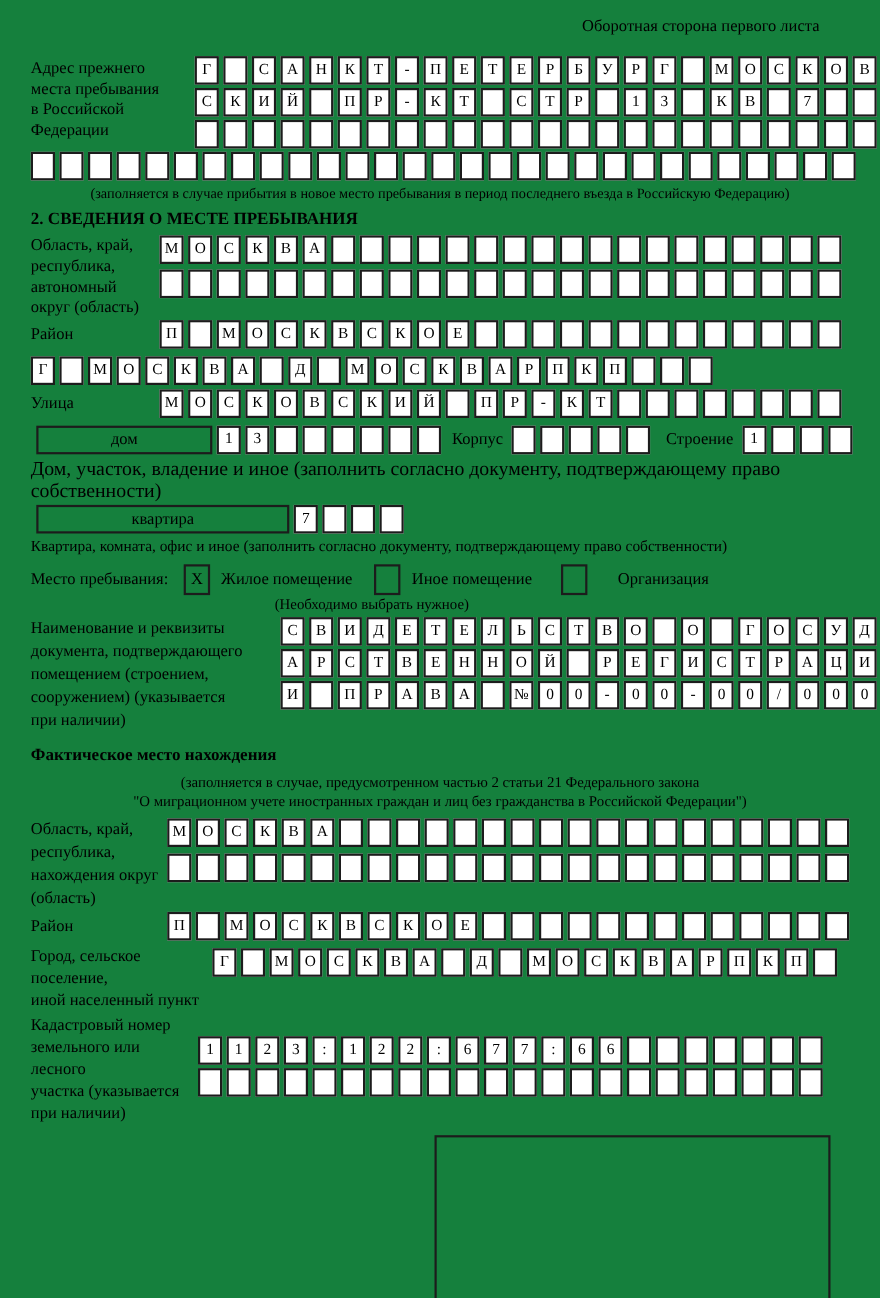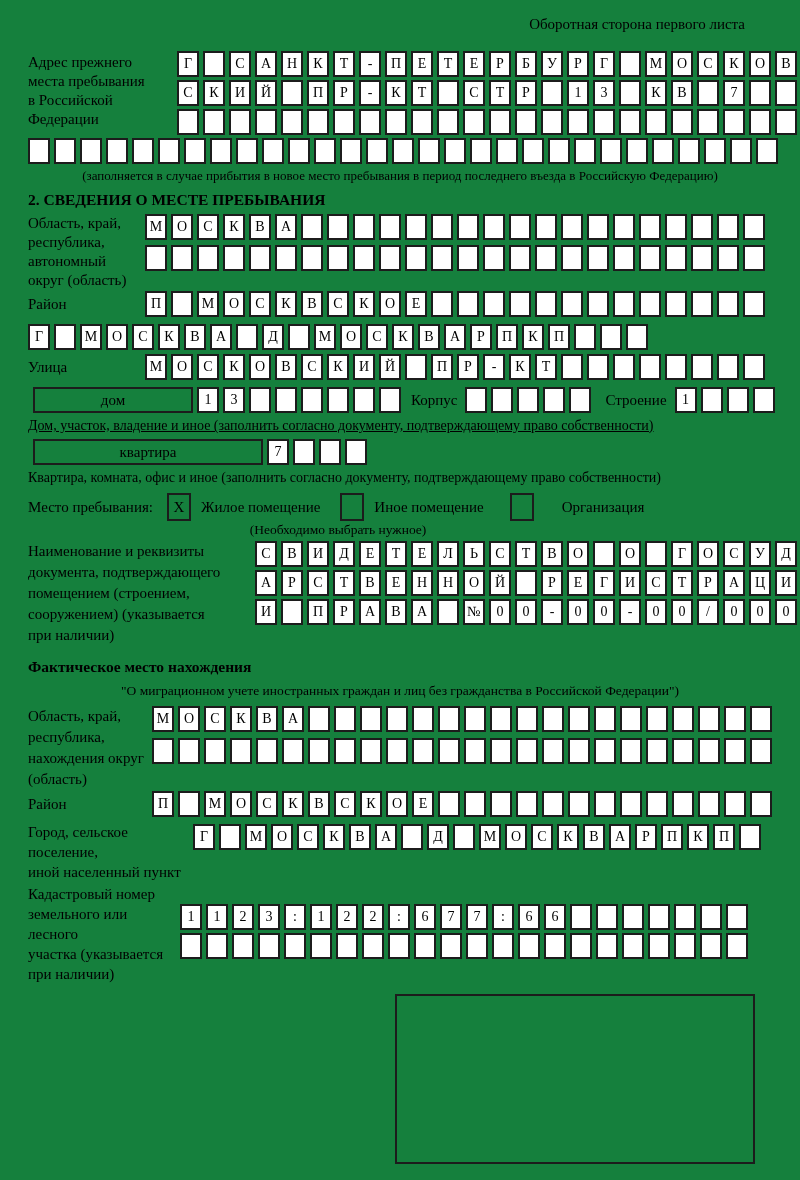--- a/index.html
+++ b/index.html
@@ -338,21 +338,21 @@
         <div class="cb"></div>
       </div>
     <div class="inline-lbl" style="margin:0 8px 0 14px;">Строение</div>
     <div class="boxrow">
         <div class="cb">1</div>
         <div class="cb"></div>
         <div class="cb"></div>
         <div class="cb"></div>
       </div>
   </div>
-  <div class="lbl" style="font-size:14px; line-height:20px;text-decoration:underline;">Дом, участок, владение и иное (заполнить согласно документу, подтверждающему право собственности)</div>
+  <div class="lbl" style="font-size:18px; line-height:20px;">Дом, участок, владение и иное (заполнить согласно документу, подтверждающему право собственности)</div>
 
   <div class="flex" style="margin-top:3px;">
     <div class="widebox" style="width:230px; margin-left:5px;">квартира</div>
     <div class="boxrow" style="margin-left:4px;">
         <div class="cb">7</div>
         <div class="cb"></div>
         <div class="cb"></div>
         <div class="cb"></div>
       </div>
   </div>
@@ -445,20 +445,21 @@
           <div class="cb">/</div>
           <div class="cb">0</div>
           <div class="cb">0</div>
           <div class="cb">0</div>
         </div>
     </div>
   </div>
 
   <div class="sec-title" style="margin-top:12px;">Фактическое место нахождения</div>
   <div class="note" style="margin-top:6px; font-size:13.5px; line-height:18px;">
+      <div>(заполняется в случае, предусмотренном частью 2 статьи 21 Федерального закона</div>
       <div>"О миграционном учете иностранных граждан и лиц без гражданства в Российской Федерации")</div>
     </div>
 
   <div class="flex" style="margin-top:6px;">
     <div class="lbl" style="width:124px; line-height:21px;">
         <div>Область, край,</div>
         <div>республика,</div>
         <div>нахождения округ</div>
         <div>(область)</div>
       </div>

